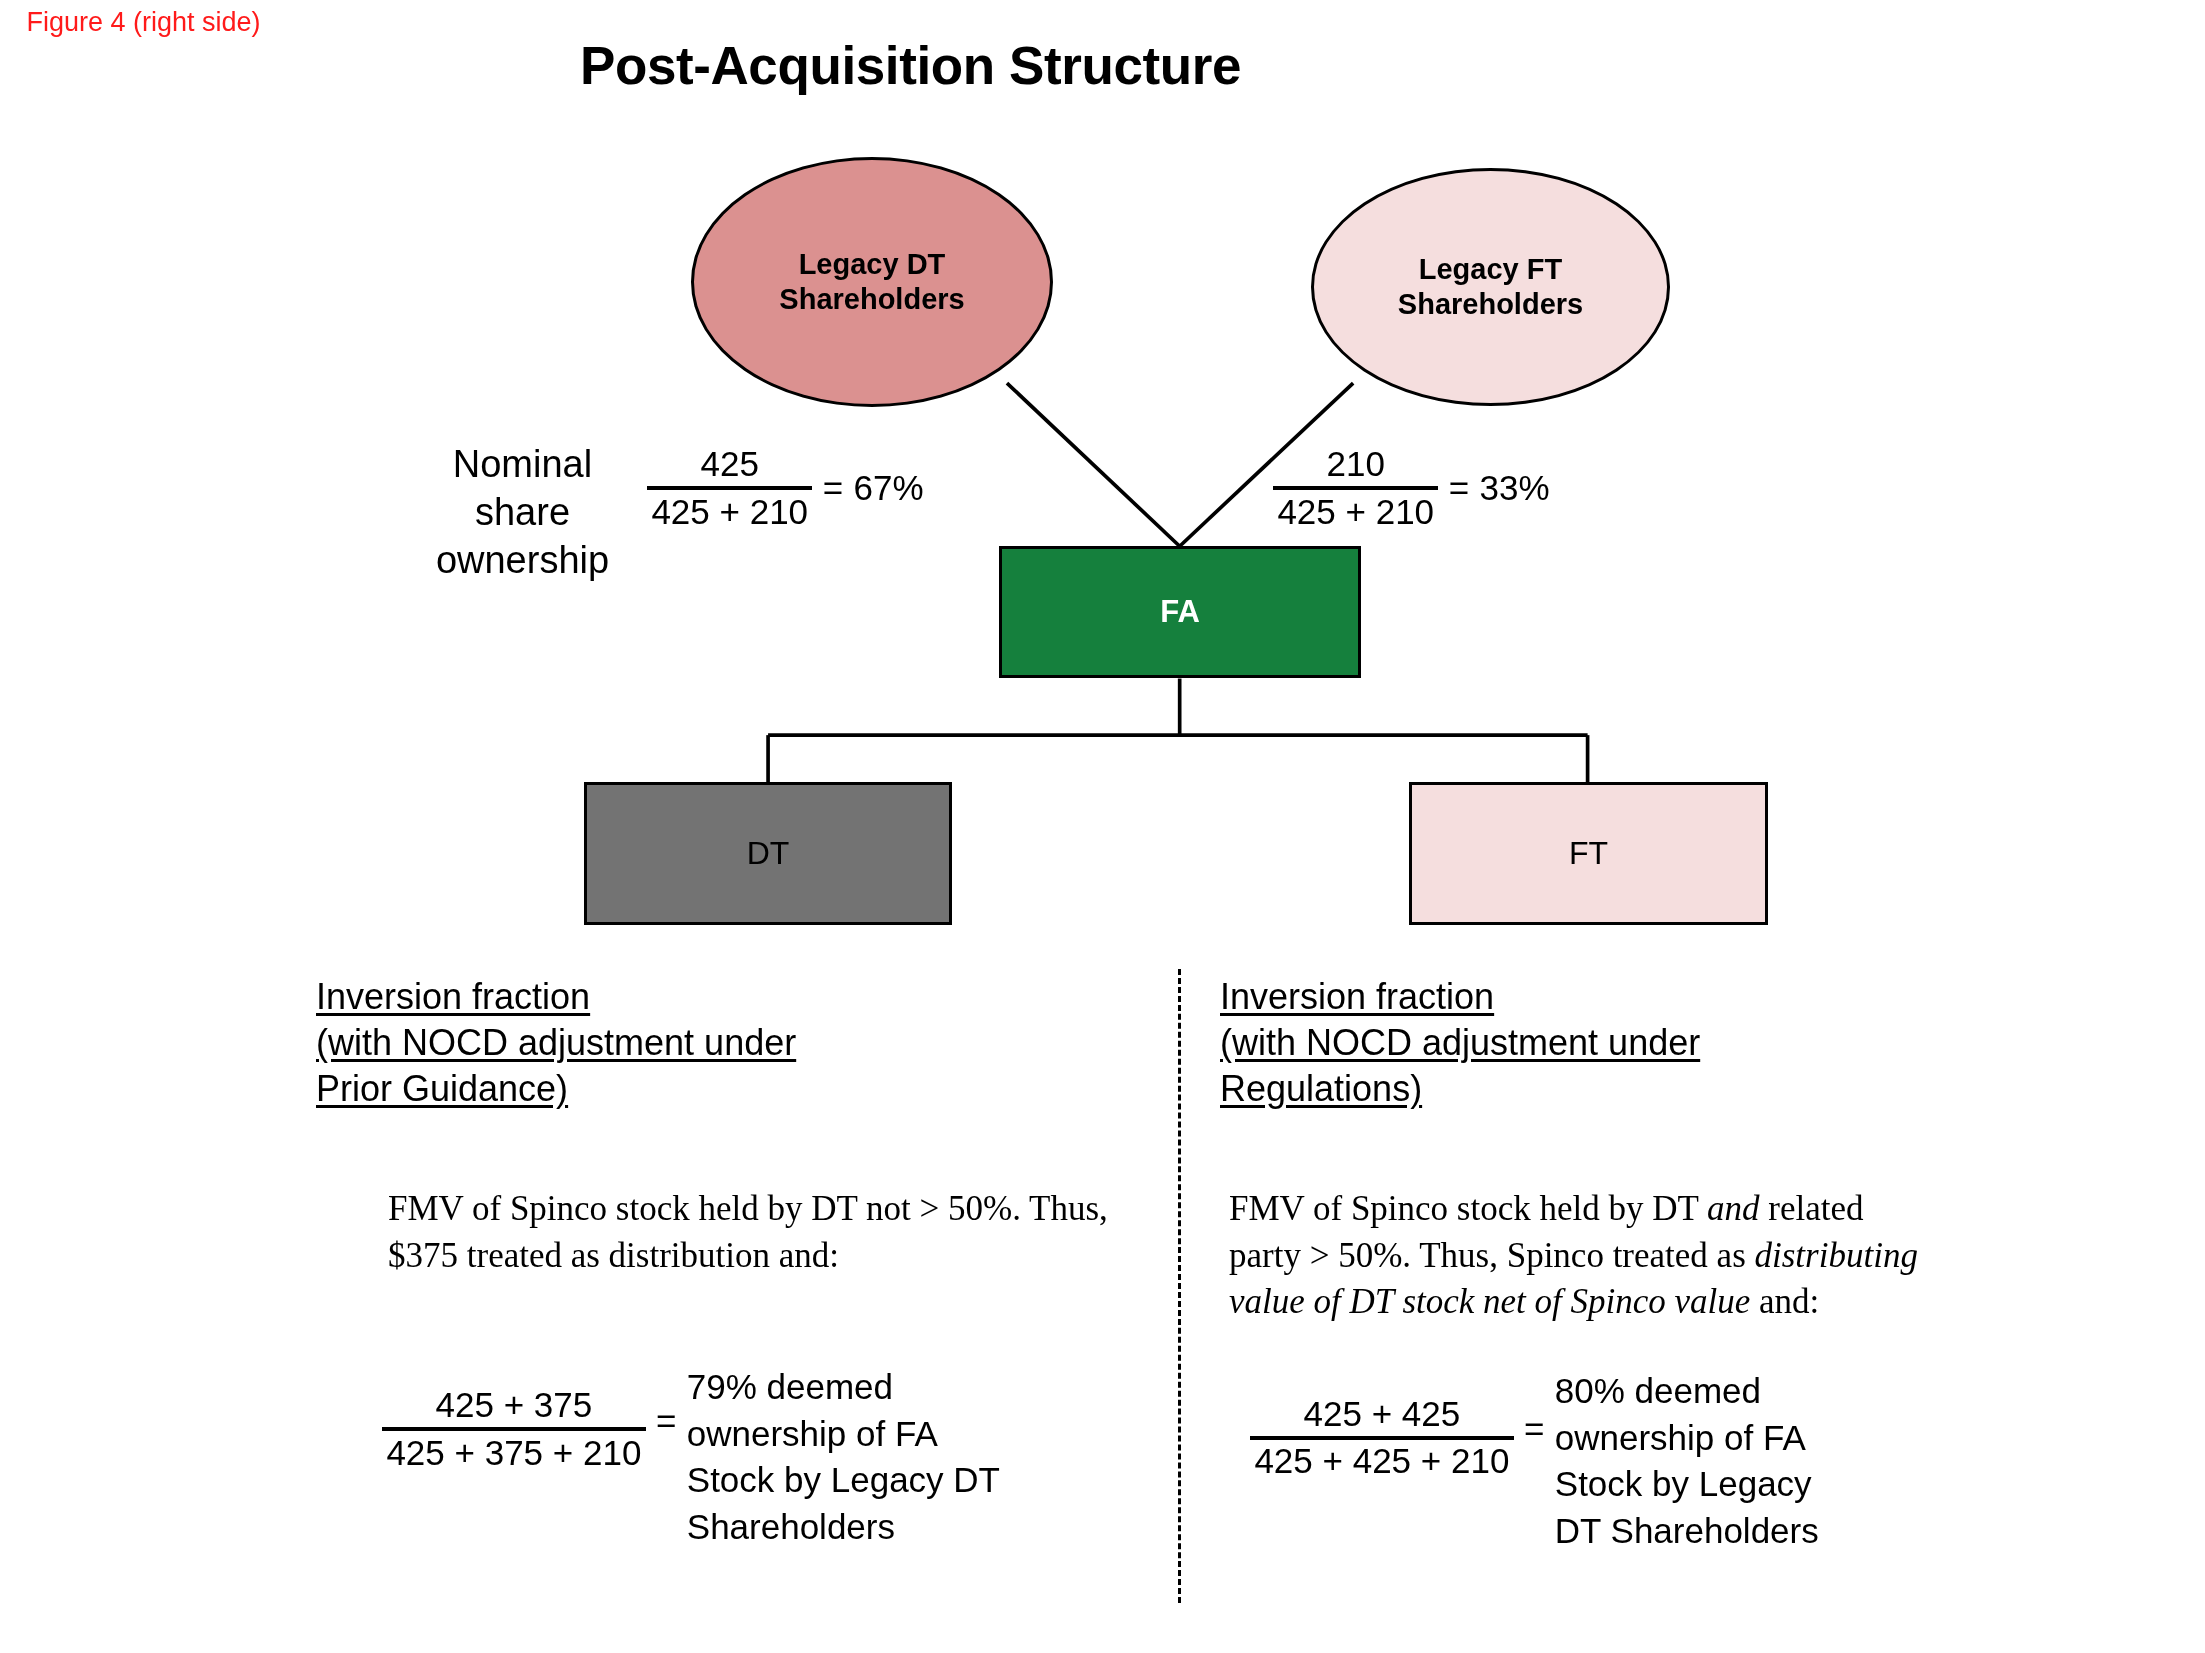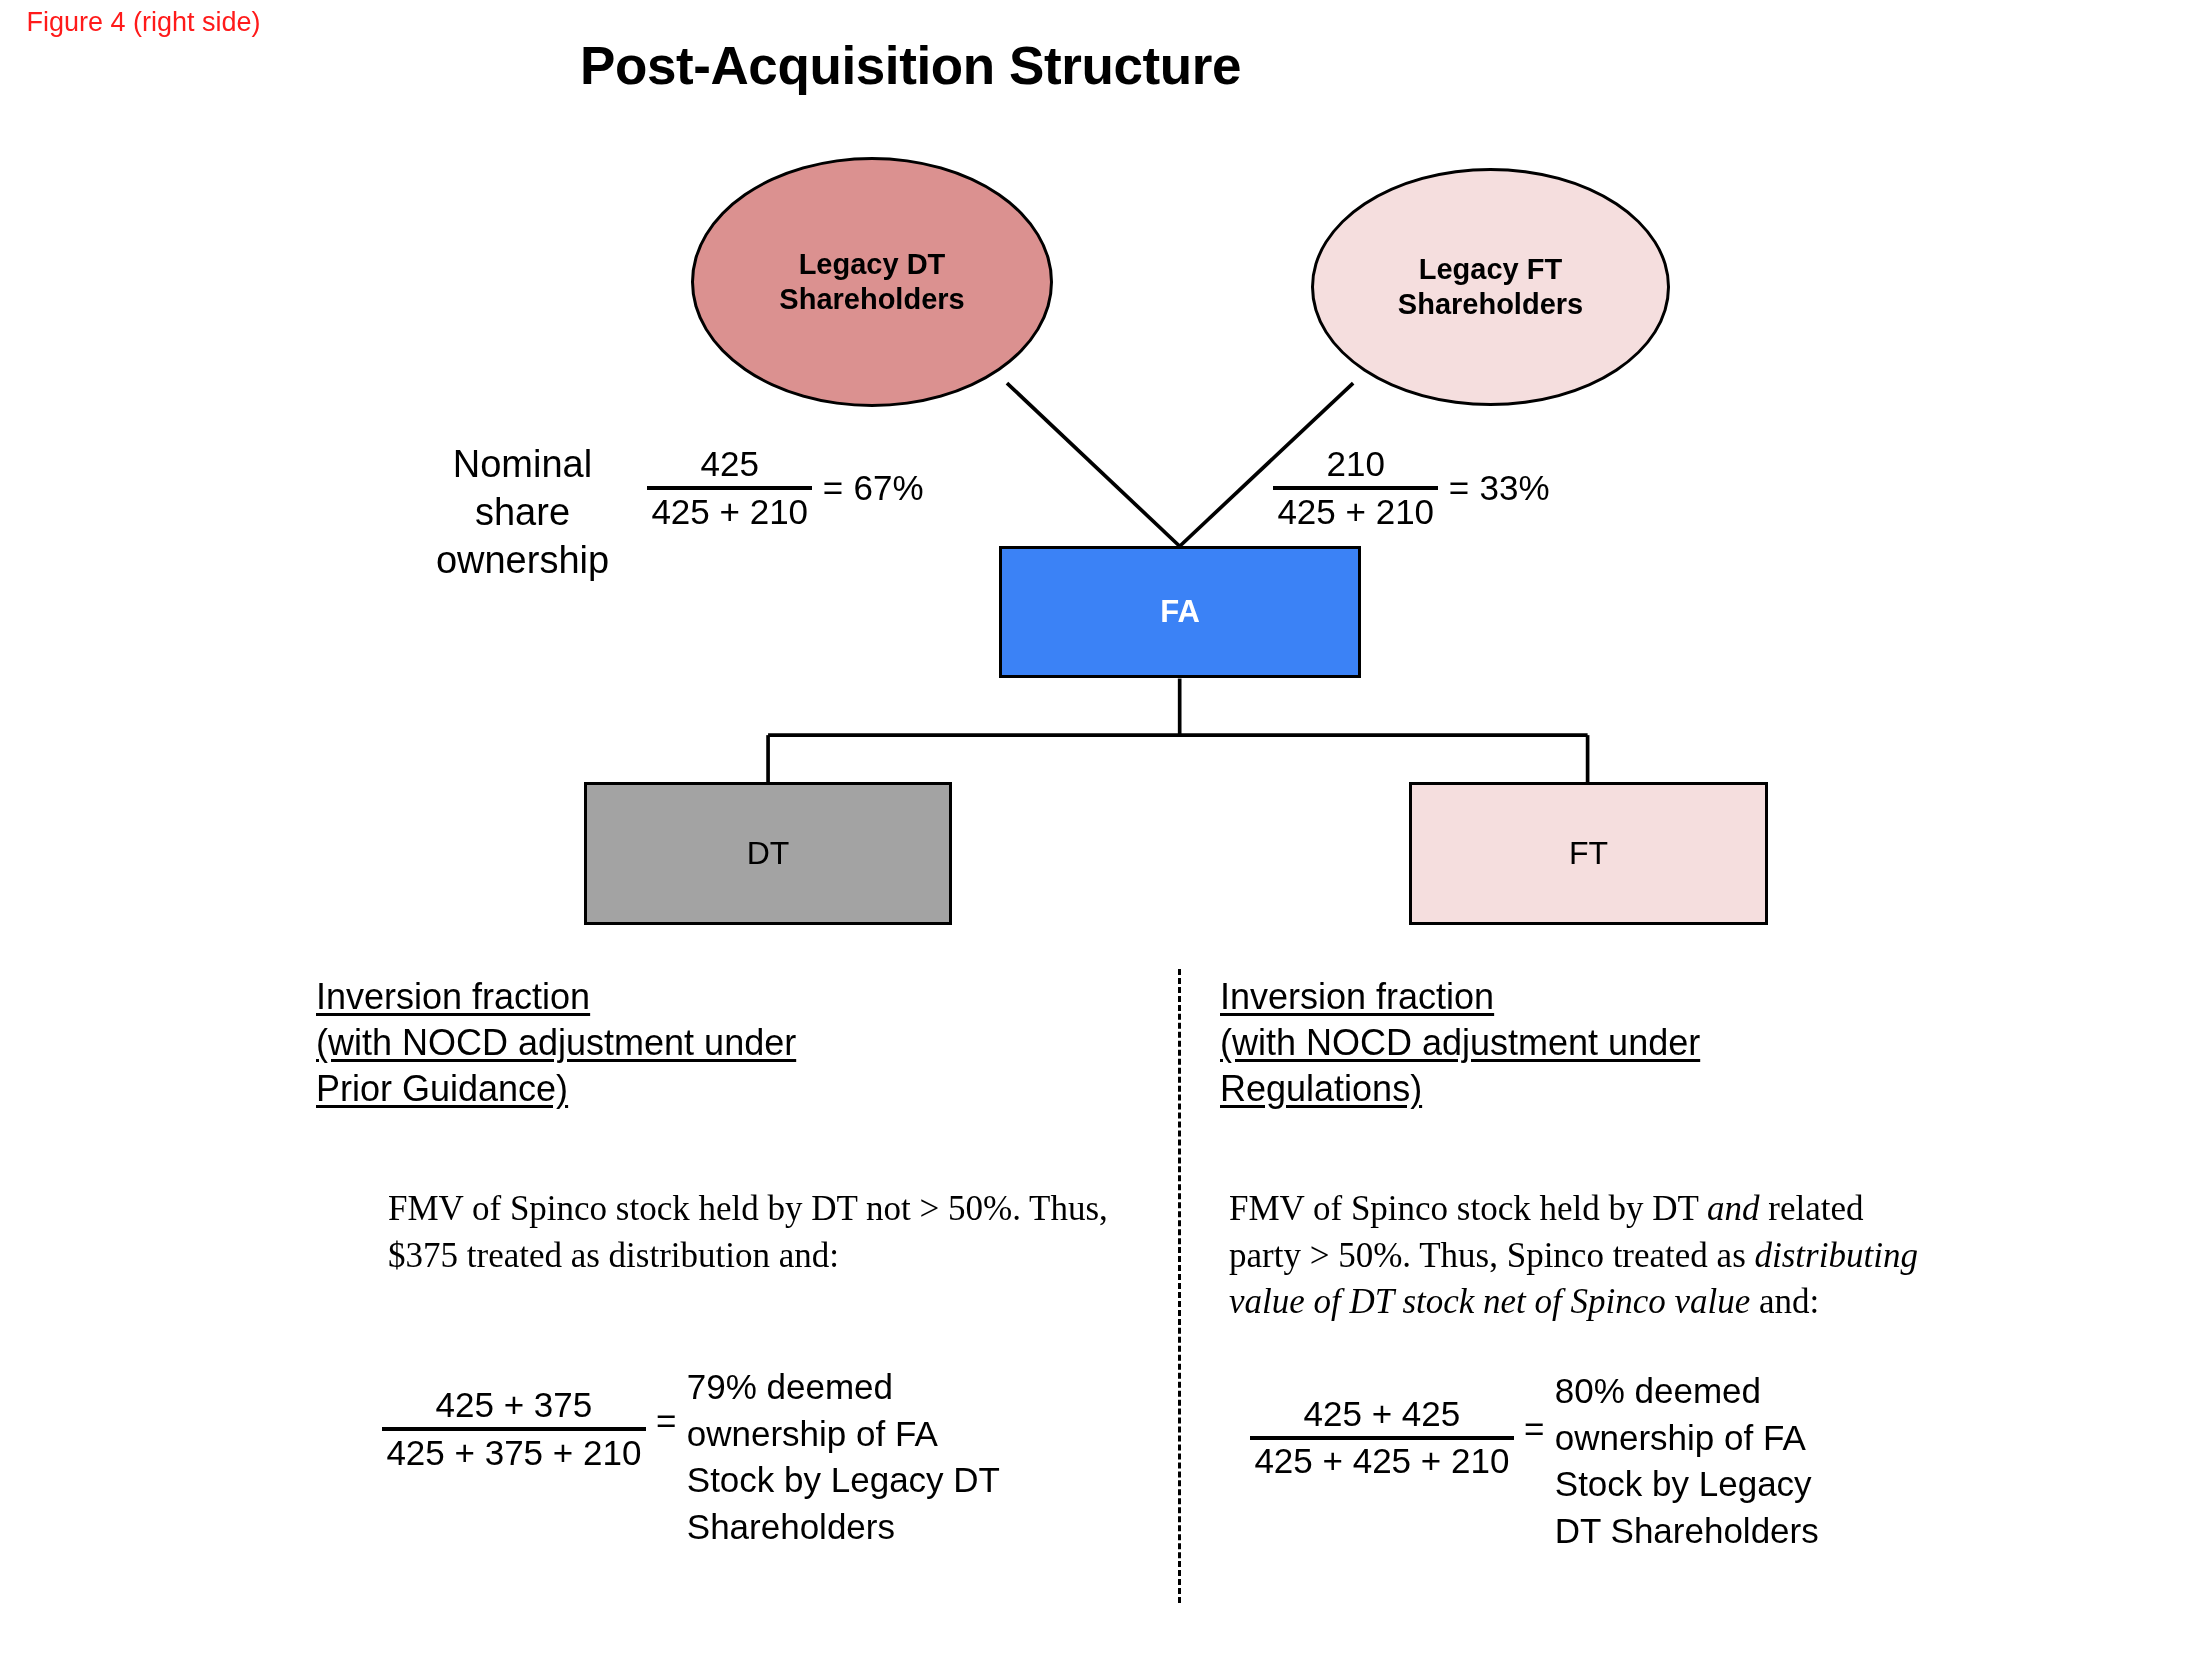--- a/index.html
+++ b/index.html
@@ -88,29 +88,29 @@
     justify-content: center;
     box-sizing: border-box;
     font-size: 31px;
     font-weight: bold;
   }
   #box-fa {
     left: 999px;
     top: 546px;
     width: 362px;
     height: 132px;
-    background: #3b82f6;
+    background: #15803d;
     color: #ffffff;
   }
   #box-dt {
     left: 584px;
     top: 782px;
     width: 368px;
     height: 143px;
-    background: #a3a3a3;
+    background: #737373;
     color: #000000;
     font-weight: normal;
     font-size: 32px;
   }
   #box-ft {
     left: 1409px;
     top: 782px;
     width: 359px;
     height: 143px;
     background: #f5dede;

